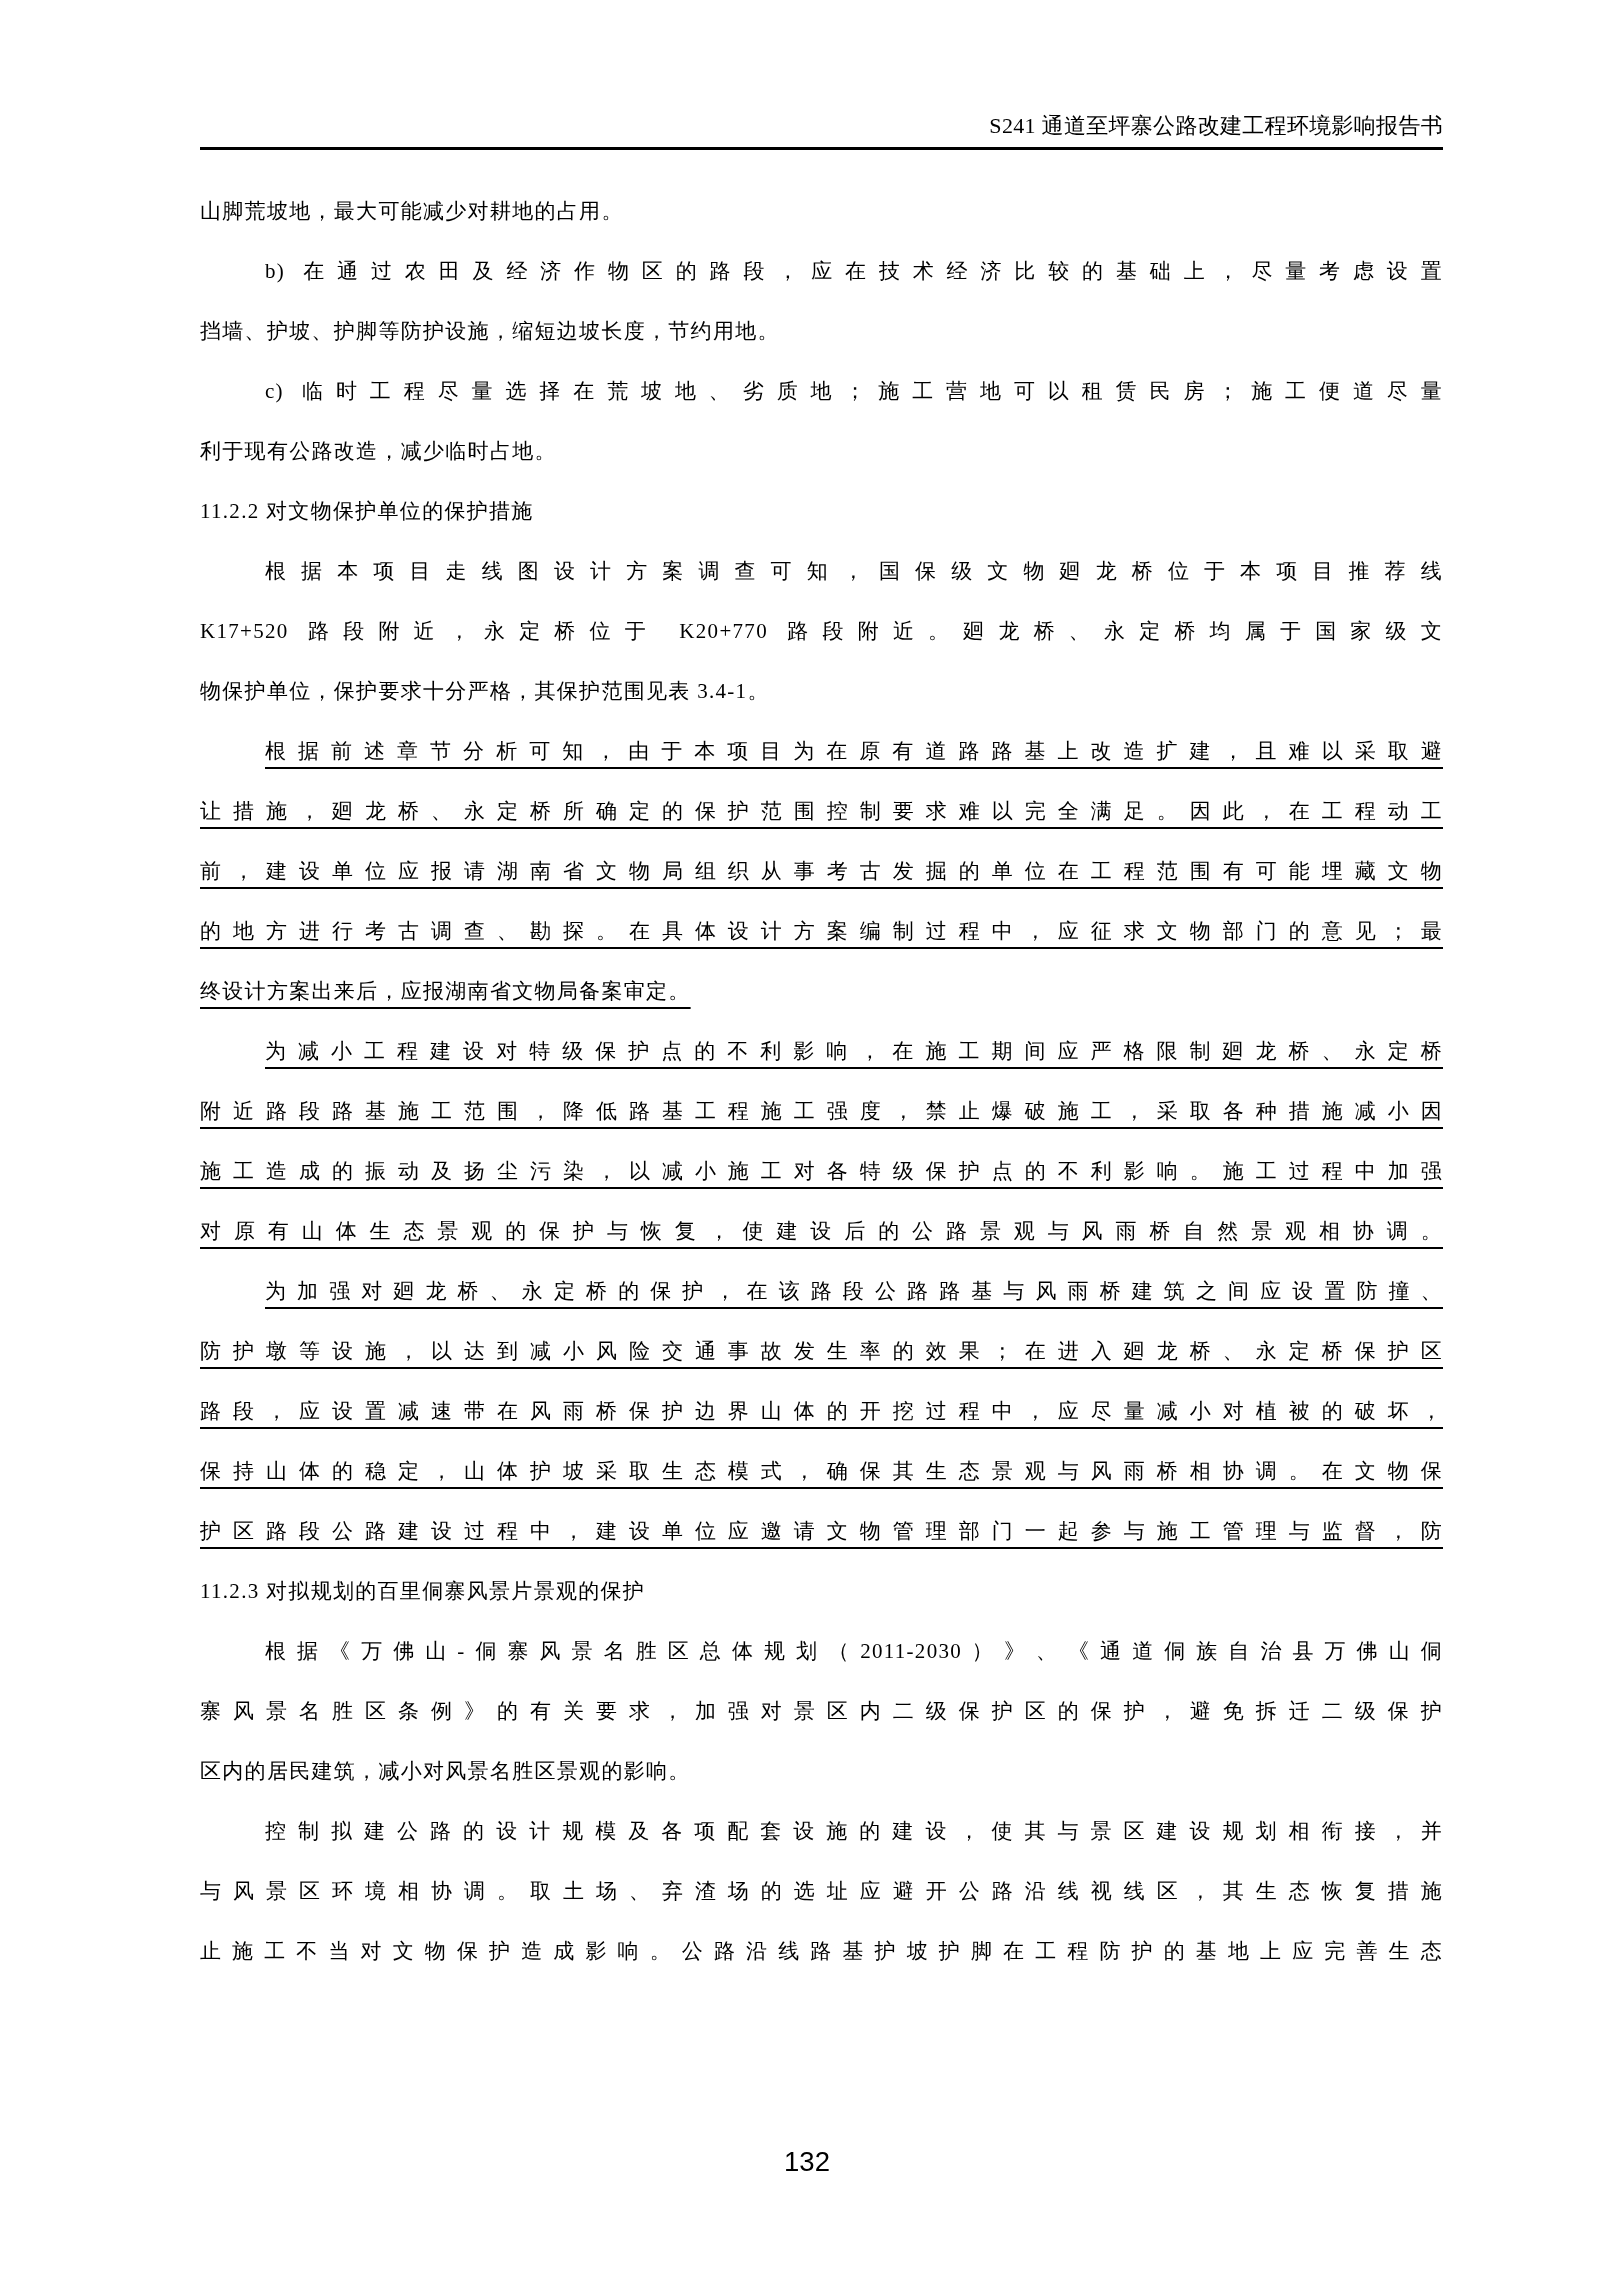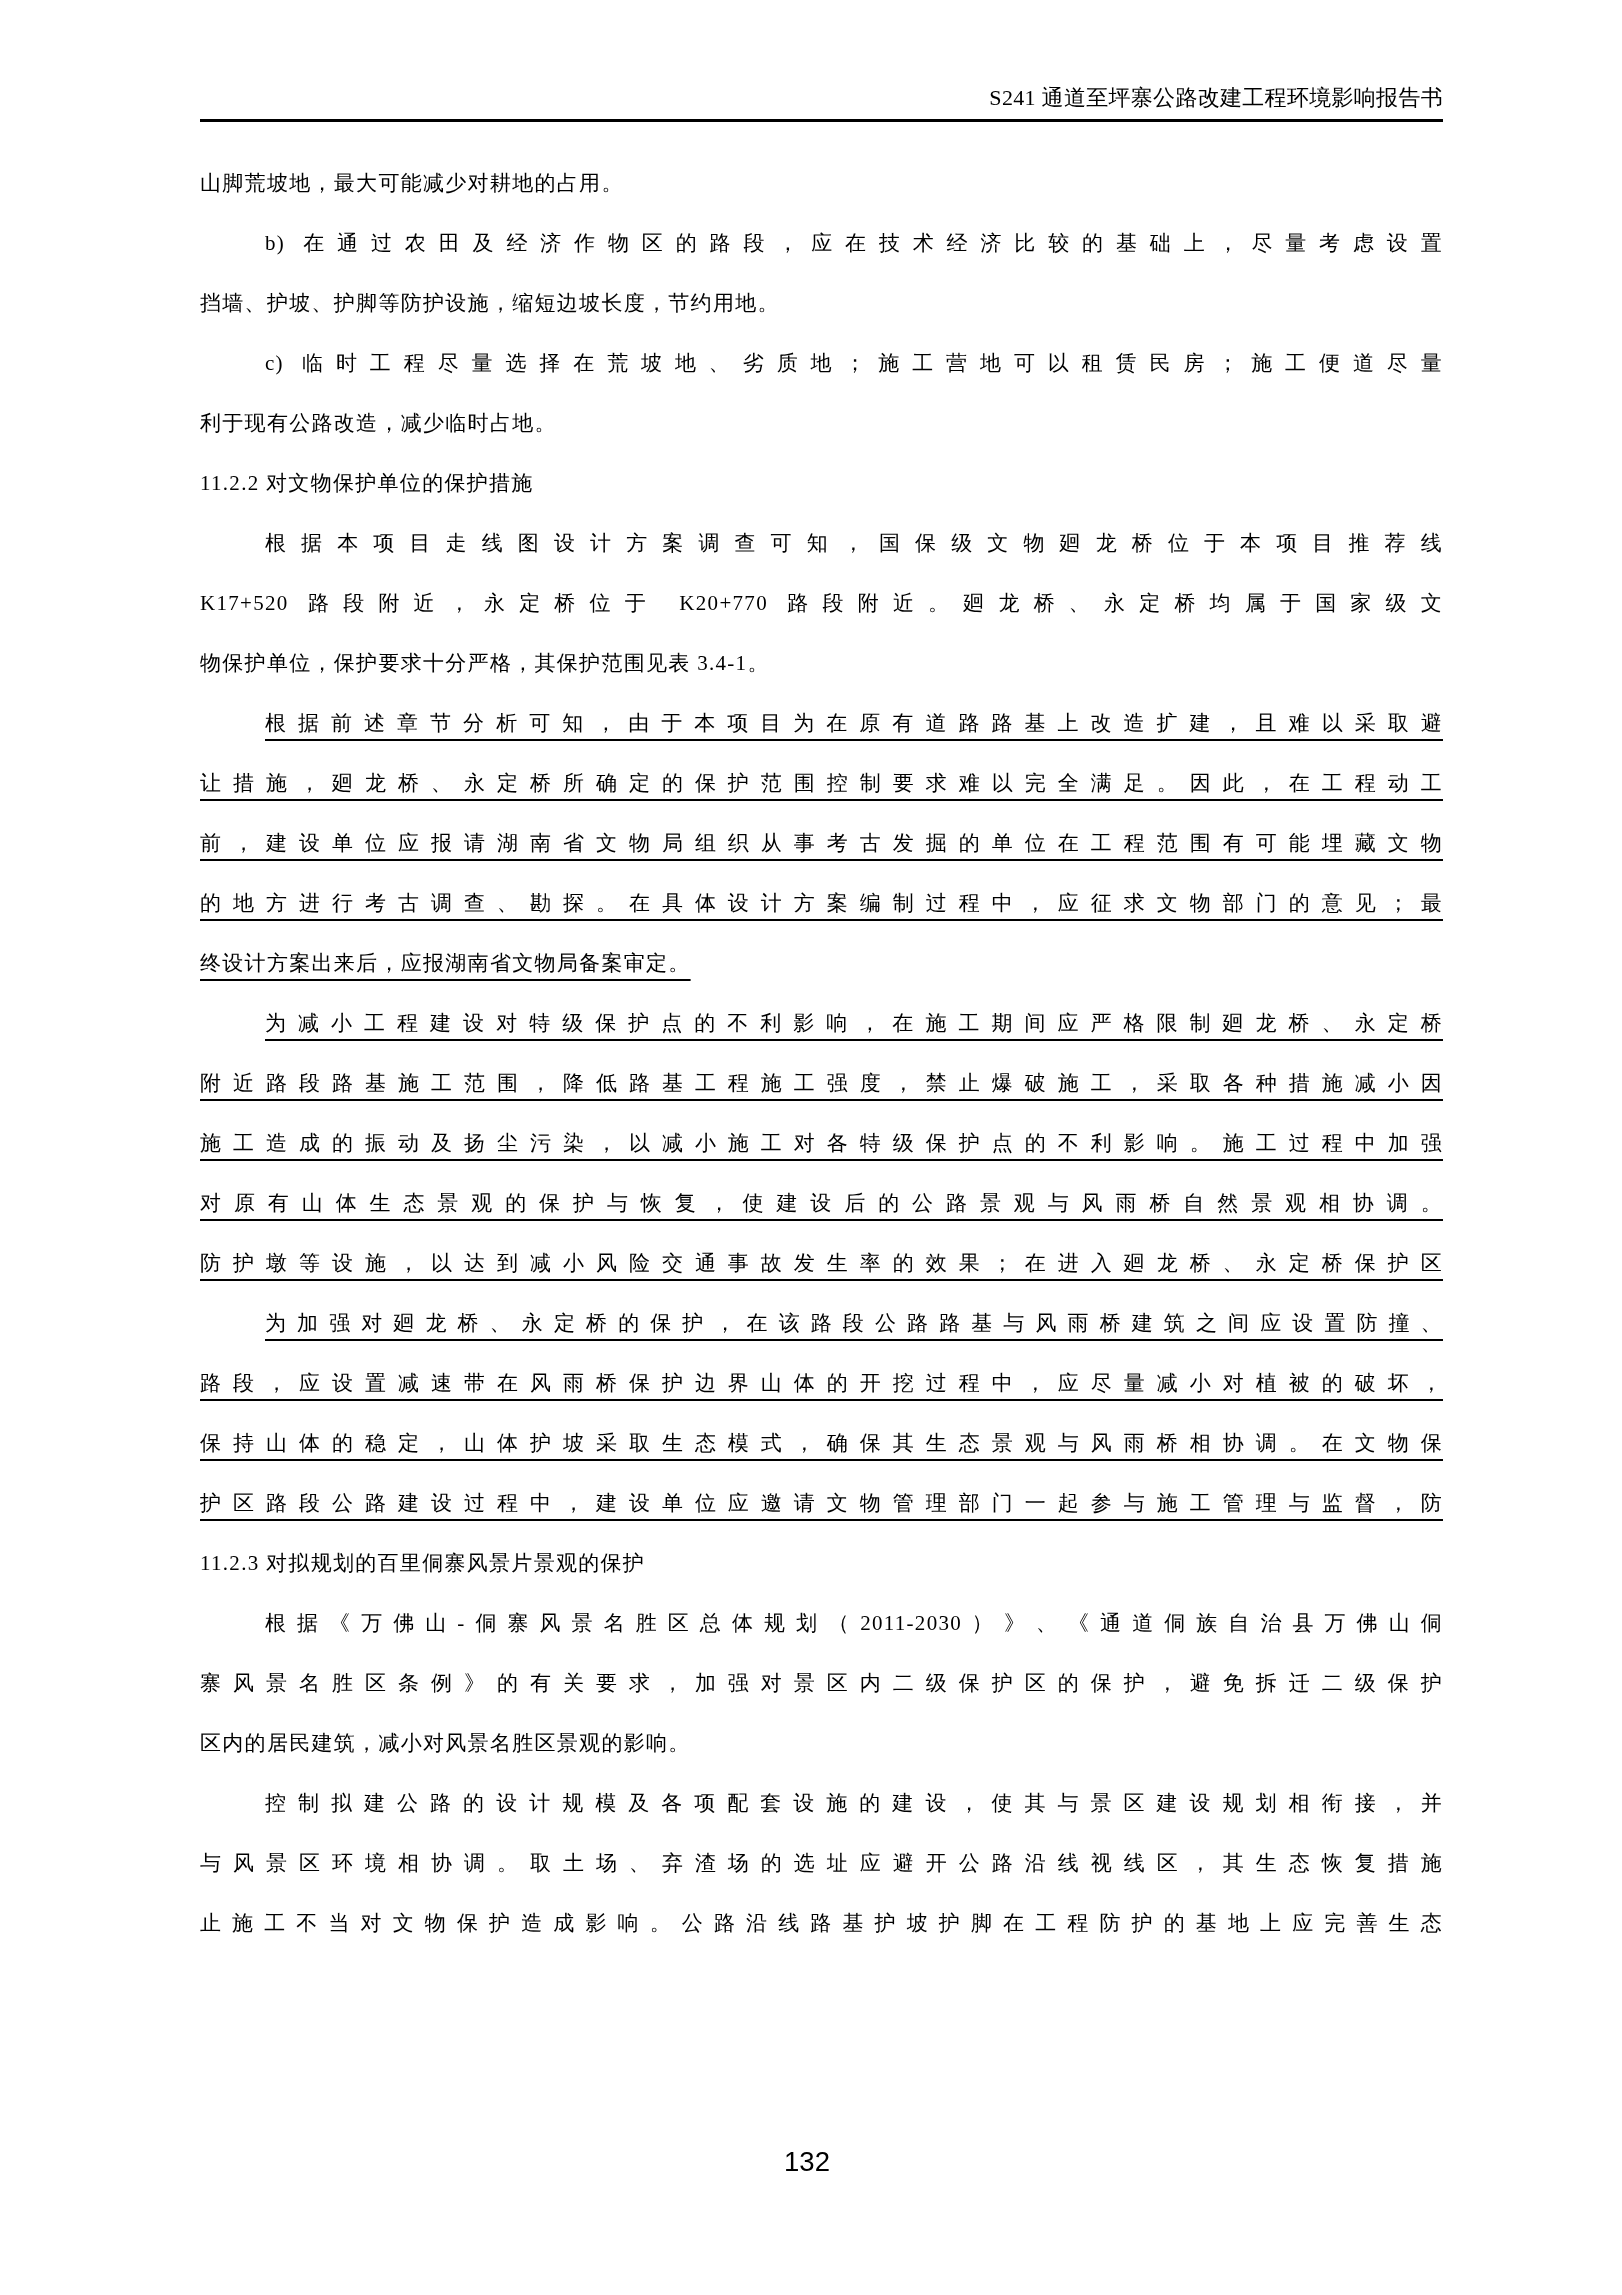--- a/index.html
+++ b/index.html
@@ -10,21 +10,21 @@
     background: #ffffff;
     color: #000000;
     font-family: "Liberation Serif", serif;
     overflow: hidden;
   }
   .content {
     margin-left: 200px;
     width: 1243px;
   }
   .header-title {
-    padding-top: 84px;
+    padding-top: 112px;
     font-size: 22px;
     line-height: 27.5px;
     text-align: right;
     letter-spacing: 0.3px;
   }
   .header-rule {
     margin-top: 7.9px;
     height: 0;
     border-bottom: 3.3px solid #000000;
   }
@@ -81,22 +81,22 @@
         <div class="line">物保护单位，保护要求十分严格，其保护范围见表 3.4-1。</div>
         <div class="line indent wavy fill">根据前述章节分析可知，由于本项目为在原有道路路基上改造扩建，且难以采取避</div>
         <div class="line wavy fill">让措施，廻龙桥、永定桥所确定的保护范围控制要求难以完全满足。因此，在工程动工</div>
         <div class="line wavy fill">前，建设单位应报请湖南省文物局组织从事考古发掘的单位在工程范围有可能埋藏文物</div>
         <div class="line wavy fill">的地方进行考古调查、勘探。在具体设计方案编制过程中，应征求文物部门的意见；最</div>
         <div class="line wavy">终设计方案出来后，应报湖南省文物局备案审定。</div>
         <div class="line indent wavy fill">为减小工程建设对特级保护点的不利影响，在施工期间应严格限制廻龙桥、永定桥</div>
         <div class="line wavy fill">附近路段路基施工范围，降低路基工程施工强度，禁止爆破施工，采取各种措施减小因</div>
         <div class="line wavy fill">施工造成的振动及扬尘污染，以减小施工对各特级保护点的不利影响。施工过程中加强</div>
         <div class="line wavy fill">对原有山体生态景观的保护与恢复，使建设后的公路景观与风雨桥自然景观相协调。</div>
+        <div class="line indent wavy fill">为加强对廻龙桥、永定桥的保护，在该路段公路路基与风雨桥建筑之间应设置防撞、</div>
         <div class="line wavy fill">防护墩等设施，以达到减小风险交通事故发生率的效果；在进入廻龙桥、永定桥保护区</div>
-        <div class="line indent wavy fill">为加强对廻龙桥、永定桥的保护，在该路段公路路基与风雨桥建筑之间应设置防撞、</div>
         <div class="line wavy fill">路段，应设置减速带在风雨桥保护边界山体的开挖过程中，应尽量减小对植被的破坏，</div>
         <div class="line wavy fill">保持山体的稳定，山体护坡采取生态模式，确保其生态景观与风雨桥相协调。在文物保</div>
         <div class="line wavy fill">护区路段公路建设过程中，建设单位应邀请文物管理部门一起参与施工管理与监督，防</div>
         <div class="line">11.2.3 对拟规划的百里侗寨风景片景观的保护</div>
         <div class="line indent fill">根据《万佛山-侗寨风景名胜区总体规划（2011-2030）》、《通道侗族自治县万佛山侗</div>
         <div class="line fill">寨风景名胜区条例》的有关要求，加强对景区内二级保护区的保护，避免拆迁二级保护</div>
         <div class="line">区内的居民建筑，减小对风景名胜区景观的影响。</div>
         <div class="line indent fill">控制拟建公路的设计规模及各项配套设施的建设，使其与景区建设规划相衔接，并</div>
         <div class="line fill">与风景区环境相协调。取土场、弃渣场的选址应避开公路沿线视线区，其生态恢复措施</div>
         <div class="line fill">止施工不当对文物保护造成影响。公路沿线路基护坡护脚在工程防护的基地上应完善生态</div>

